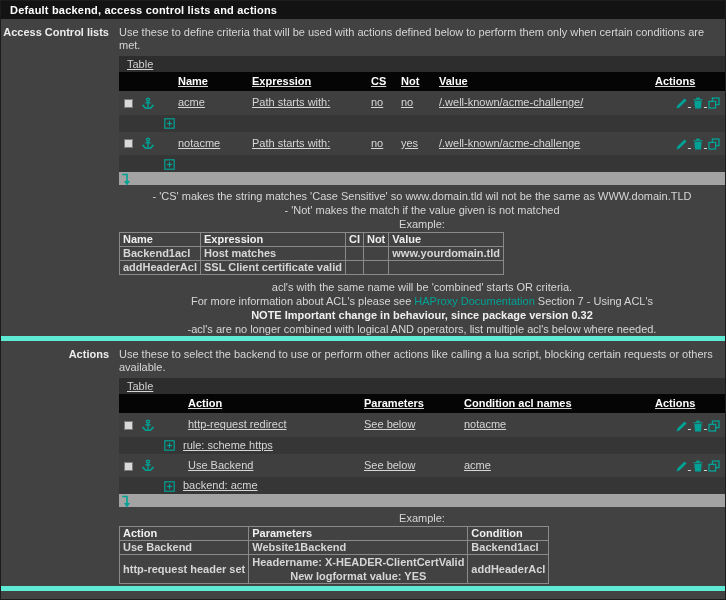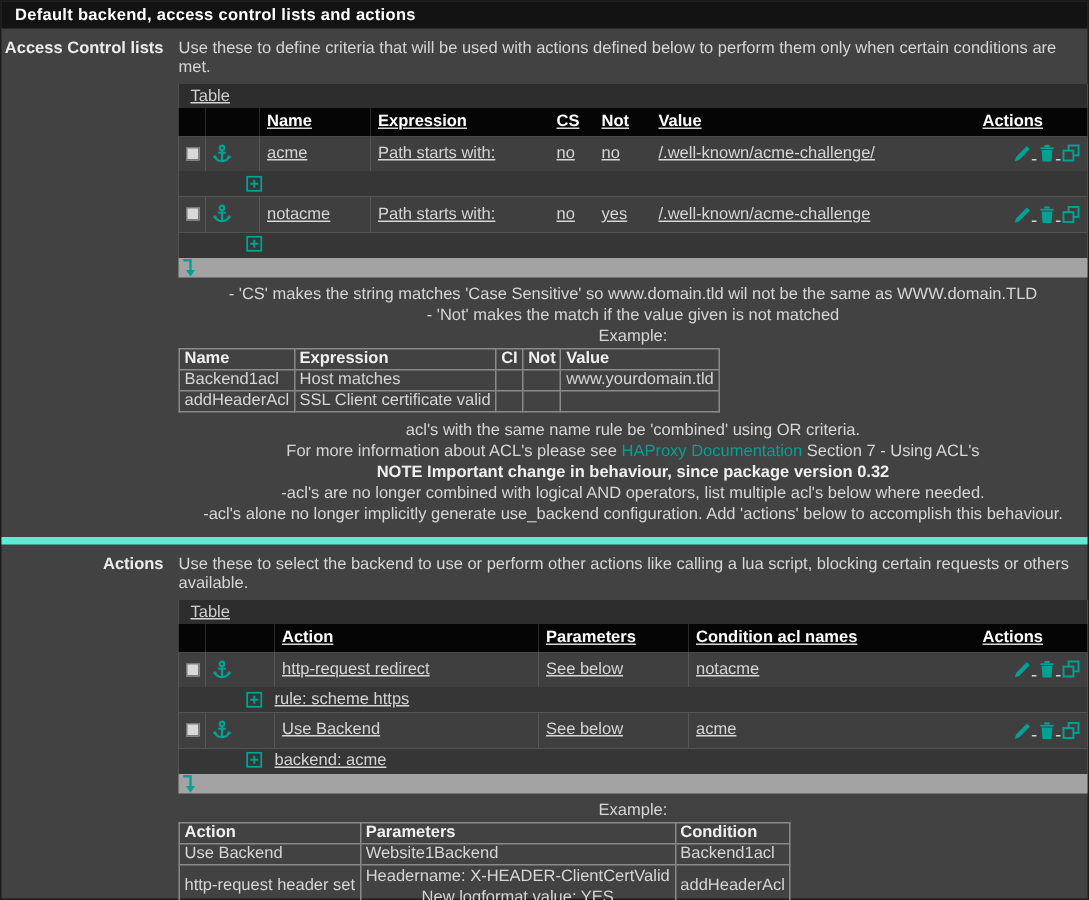--- a/index.html
+++ b/index.html
@@ -45,21 +45,21 @@
   .icon { display:inline-block; vertical-align:middle; }
   .actcell .icon { margin-left:1px; }
 
   
   .notes { margin-top:5px; }
   .notes div { margin-top:1px;text-align:center; }
   table.mini { border-collapse:collapse; margin:1px 0 2px 0; table-layout:fixed; }
   table.mini th, table.mini td {
     border:1px solid #8a8a8a; padding:0 3px; height:14px;
     font-size:11px; text-align:left; vertical-align:middle;
-    overflow:hidden; white-space:nowrap;
+    overflow:hidden; white-space:nowrap;font-weight:bold;
   }
   table.mini th { font-weight:bold; color:#efefef; }
   .gap-top { margin-top:12px; }
   b.note-title { color:#efefef; }
   a.doclink { text-decoration:none; cursor:pointer; }
 </style>
 </head>
 <body>
 
 <svg width="0" height="0" style="position:absolute">
@@ -222,27 +222,26 @@
           </tr>
           <tr>
             <td>addHeaderAcl</td>
             <td>SSL Client certificate valid</td>
             <td></td>
             <td></td>
             <td></td>
           </tr>
         </tbody>
           </table>
-        <div class="gap-top" style="margin-top:6px">acl's with the same name rule be 'combined' using OR criteria.</div>
+        <div class="gap-top" style="margin-top:6px">acl's with the same name will be 'combined' starts OR criteria.</div>
         <div>
           <span>For more information about ACL's please see </span><a class="doclink" style="color:#00a295">HAProxy Documentation</a><span> Section 7 - Using ACL's</span>
         </div>
         <div class="gap-top"><b class="note-title">NOTE Important change in behaviour, since package version 0.32</b></div>
         <div>-acl's are no longer combined with logical AND operators, list multiple acl's below where needed.</div>
-        <div style="margin-bottom:8px">-acl's alone no longer implicitly generate use_backend configuration. Add 'actions' below to accomplish this behaviour.</div>
       </div>
     </div>
   </div>
 
   <div class="form-row">
     <div class="label-col">Actions</div>
     <div class="content-col">
       <div class="desc">Use these to select the backend to use or perform other actions like calling a lua script, blocking certain requests or others available.</div>
 
       <div class="table-panel">

